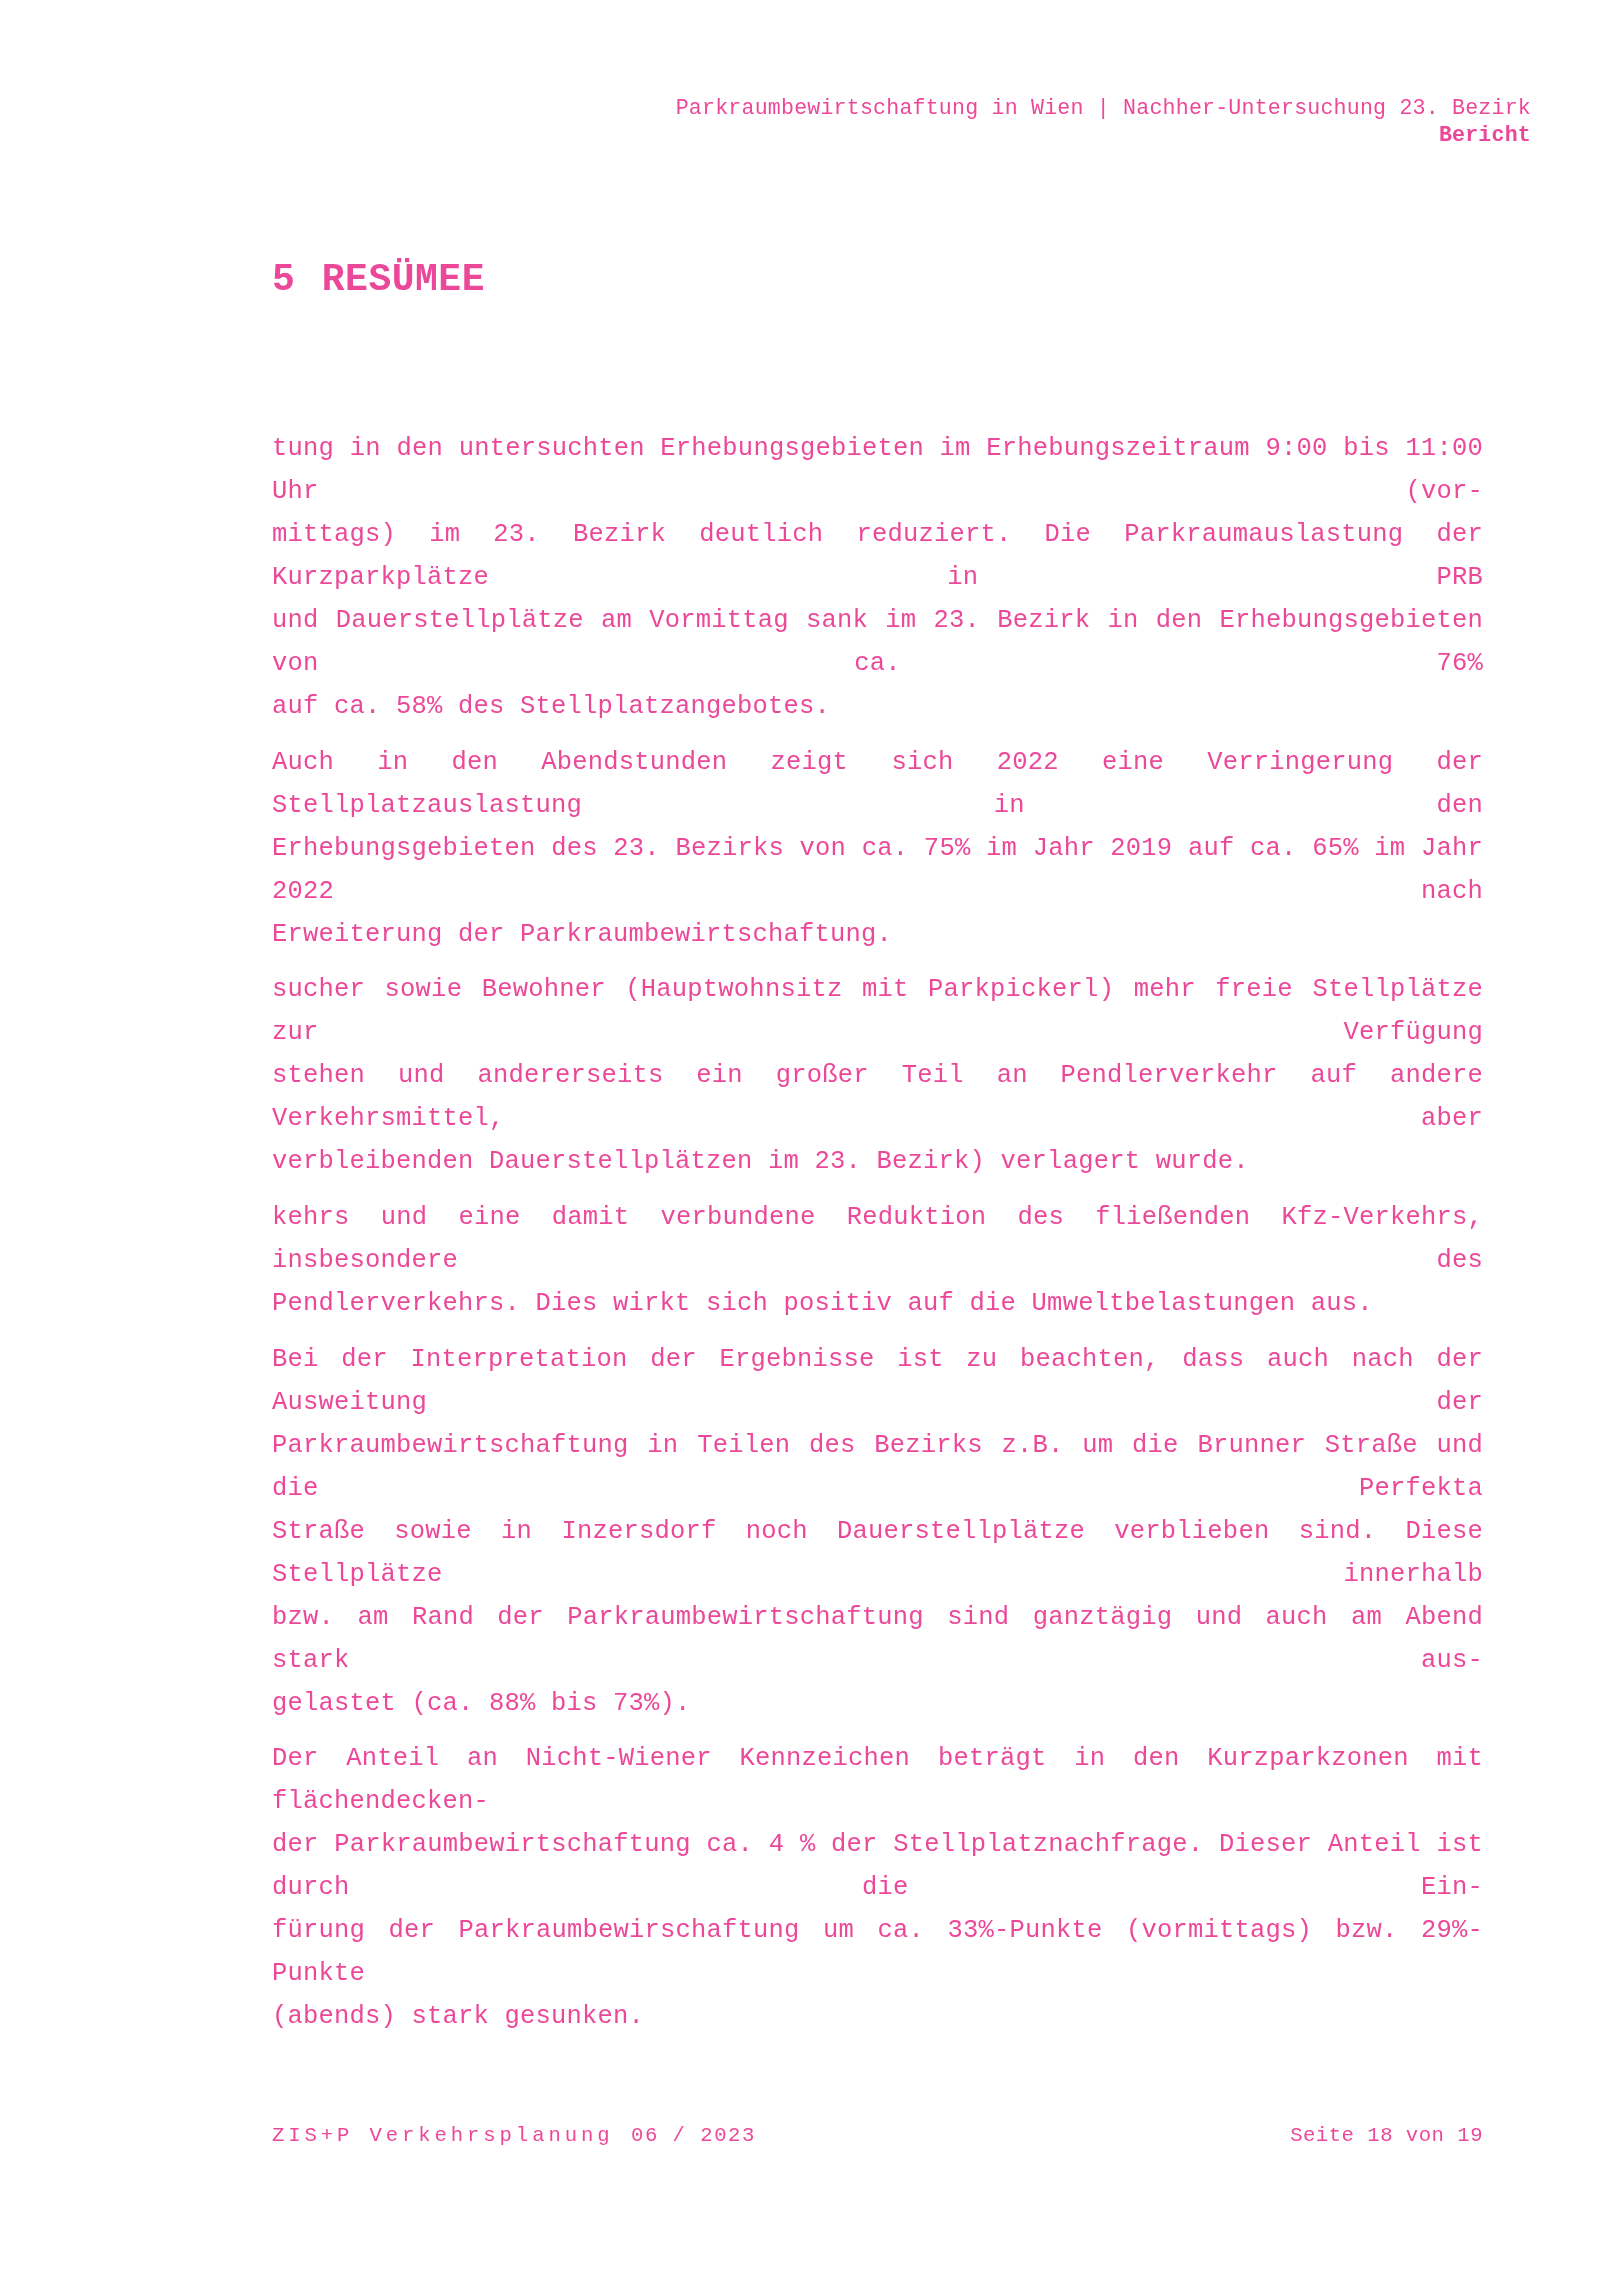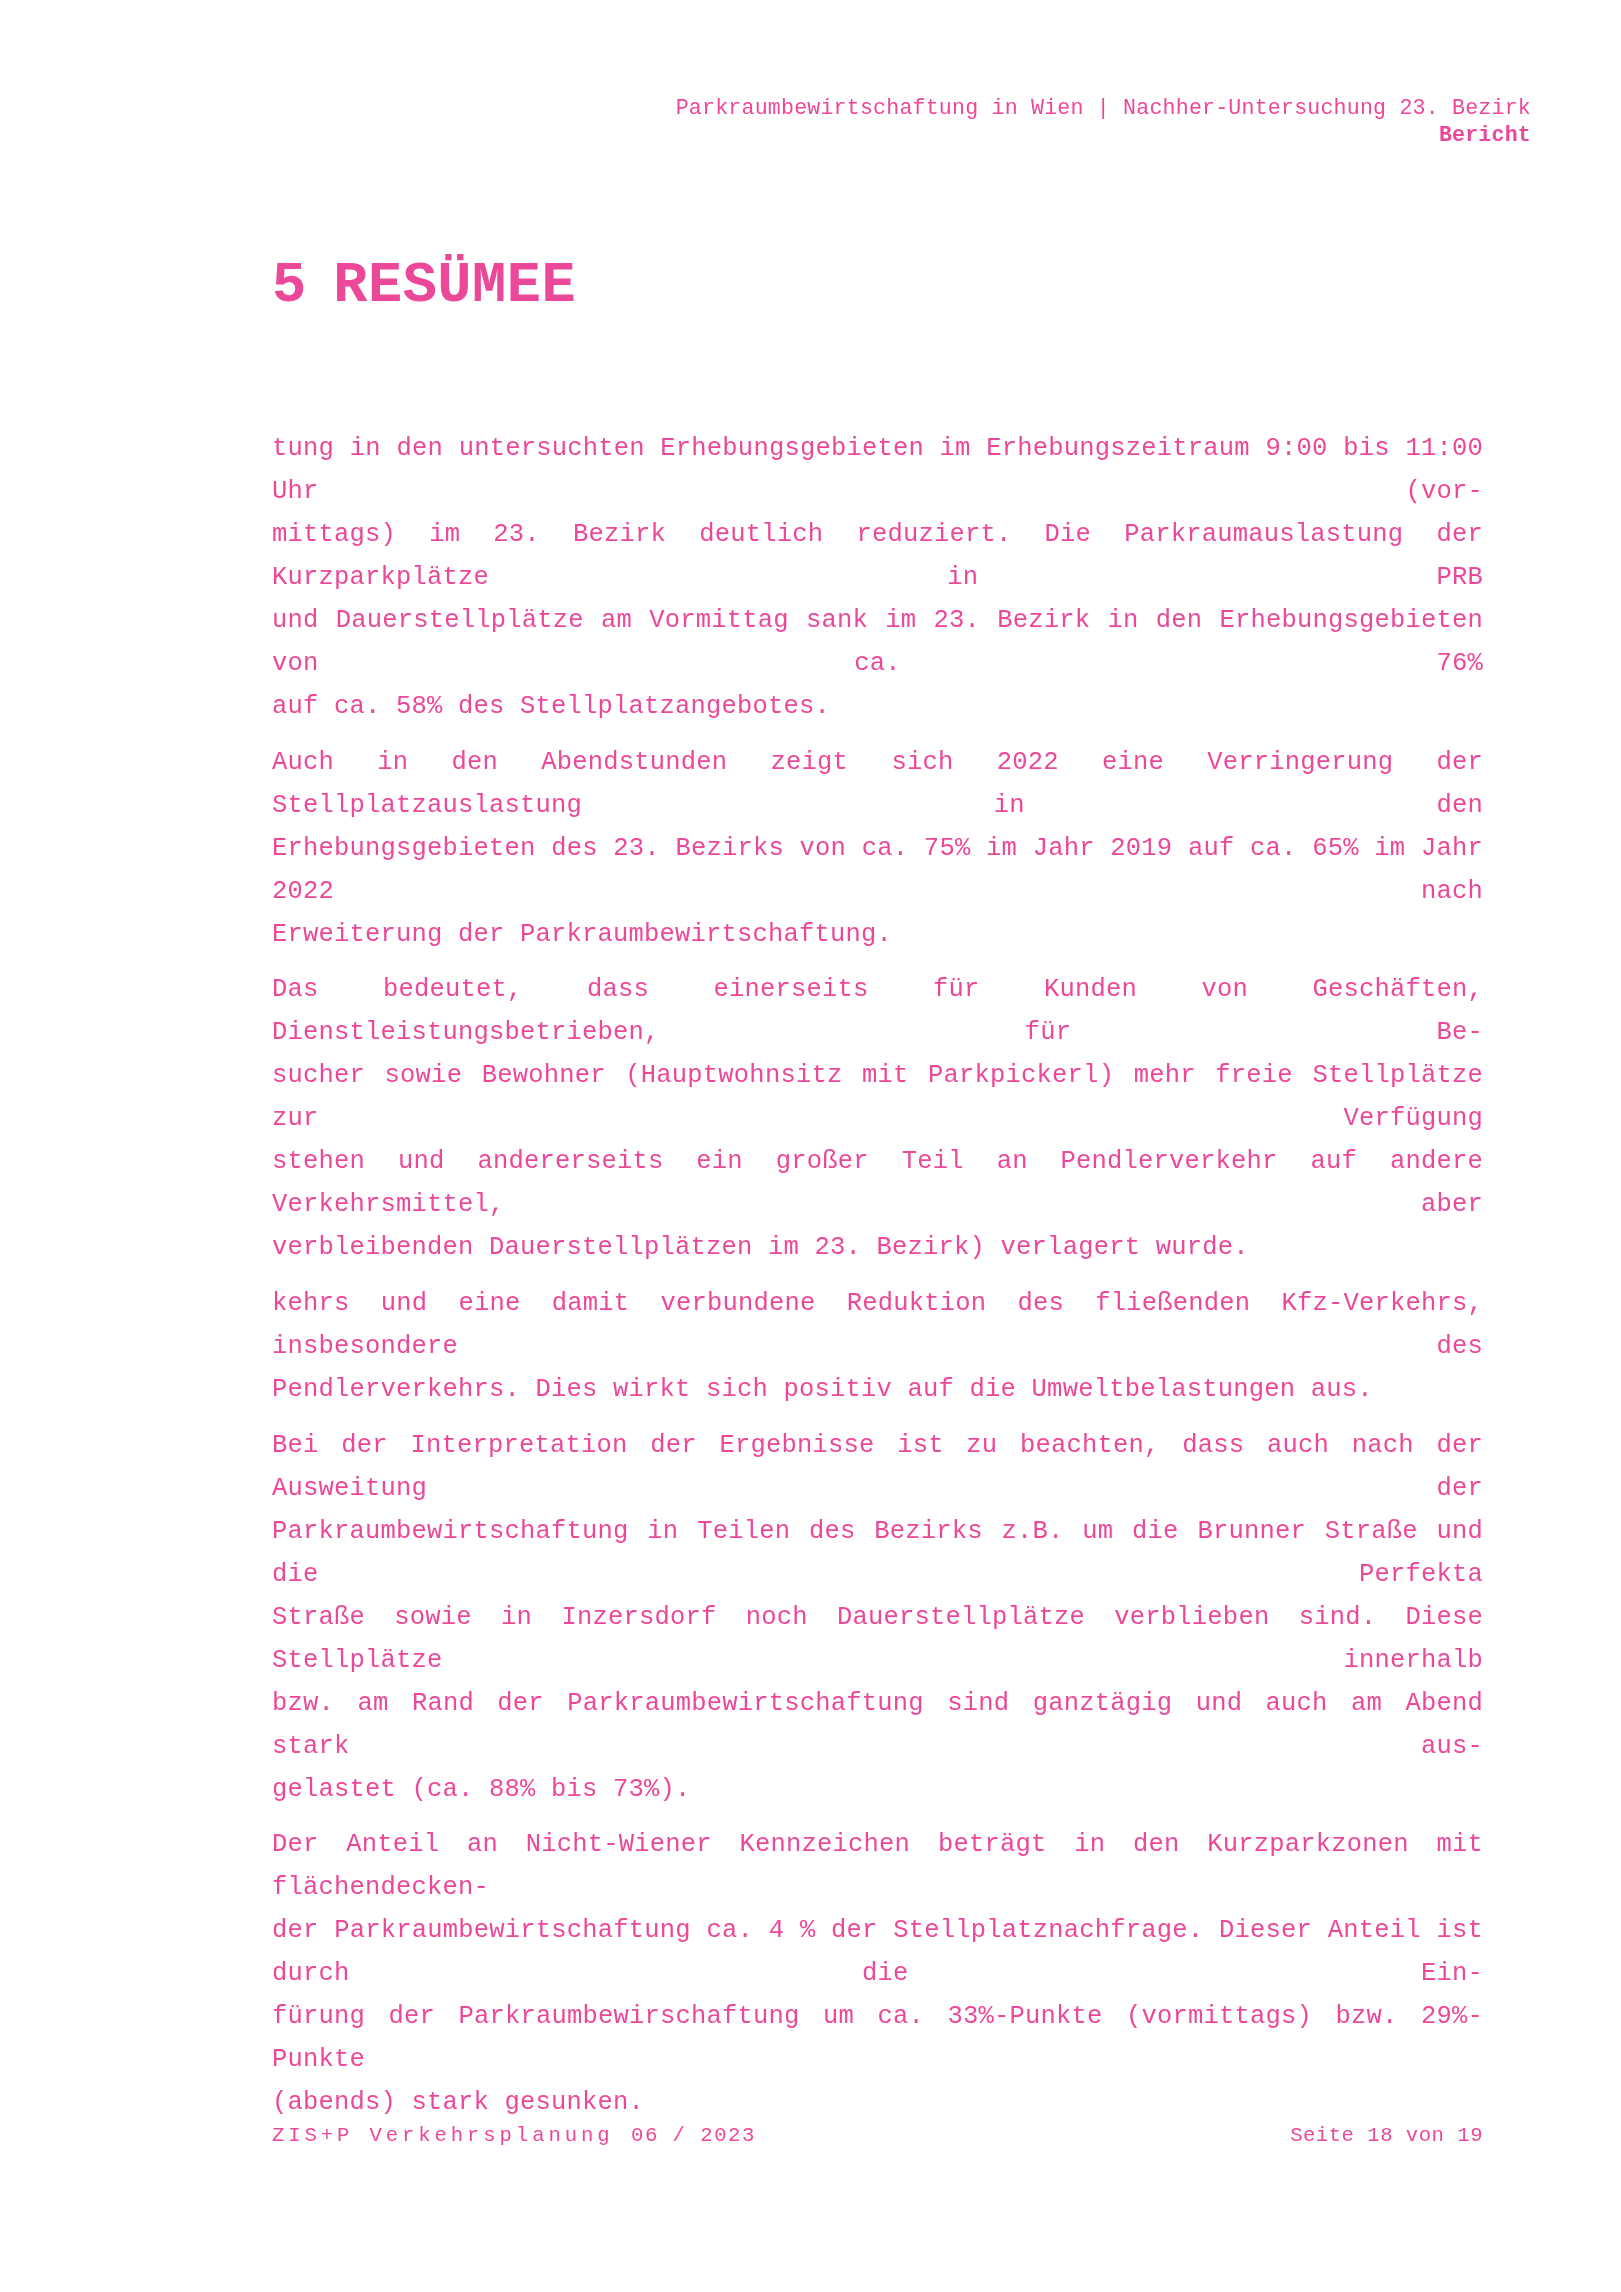--- a/index.html
+++ b/index.html
@@ -24,24 +24,24 @@
     text-align: right;
     font-size: 21.6px;
     line-height: 26.5px;
     letter-spacing: 0.2px;
   }
   .page-header .bold {
     font-weight: 700;
   }
   .section-heading {
     position: absolute;
-    top: 261px;
+    top: 254px;
     left: 272px;
     margin: 0;
-    font-size: 57px;
+    font-size: 38px;
     line-height: 51px;
     font-weight: 700;
     letter-spacing: 0.5px;
     white-space: nowrap;
   }
   .section-heading .num {
     display: inline-block;
     margin-right: 26.5px;
   }
   .doc-body {
@@ -100,21 +100,20 @@
         <div class="line">mittags) im 23. Bezirk deutlich reduziert. Die Parkraumauslastung der Kurzparkplätze in PRB</div>
         <div class="line">und Dauerstellplätze am Vormittag sank im 23. Bezirk in den Erhebungsgebieten von ca. 76%</div>
         <div class="line last">auf ca. 58% des Stellplatzangebotes.</div>
       </div>
       <div class="para">
         <div class="line">Auch in den Abendstunden zeigt sich 2022 eine Verringerung der Stellplatzauslastung in den</div>
         <div class="line">Erhebungsgebieten des 23. Bezirks von ca. 75% im Jahr 2019 auf ca. 65% im Jahr 2022 nach</div>
         <div class="line last">Erweiterung der Parkraumbewirtschaftung.</div>
       </div>
       <div class="para">
-        <div class="line">Das bedeutet, dass einerseits für Kunden von Geschäften, Dienstleistungsbetrieben, für Be-</div>
         <div class="line">sucher sowie Bewohner (Hauptwohnsitz mit Parkpickerl) mehr freie Stellplätze zur Verfügung</div>
         <div class="line">stehen und andererseits ein großer Teil an Pendlerverkehr auf andere Verkehrsmittel, aber</div>
         <div class="line last">verbleibenden Dauerstellplätzen im 23. Bezirk) verlagert wurde.</div>
       </div>
       <div class="para">
         <div class="line">kehrs und eine damit verbundene Reduktion des fließenden Kfz-Verkehrs, insbesondere des</div>
         <div class="line last">Pendlerverkehrs. Dies wirkt sich positiv auf die Umweltbelastungen aus.</div>
       </div>
       <div class="para">
         <div class="line">Bei der Interpretation der Ergebnisse ist zu beachten, dass auch nach der Ausweitung der</div>

